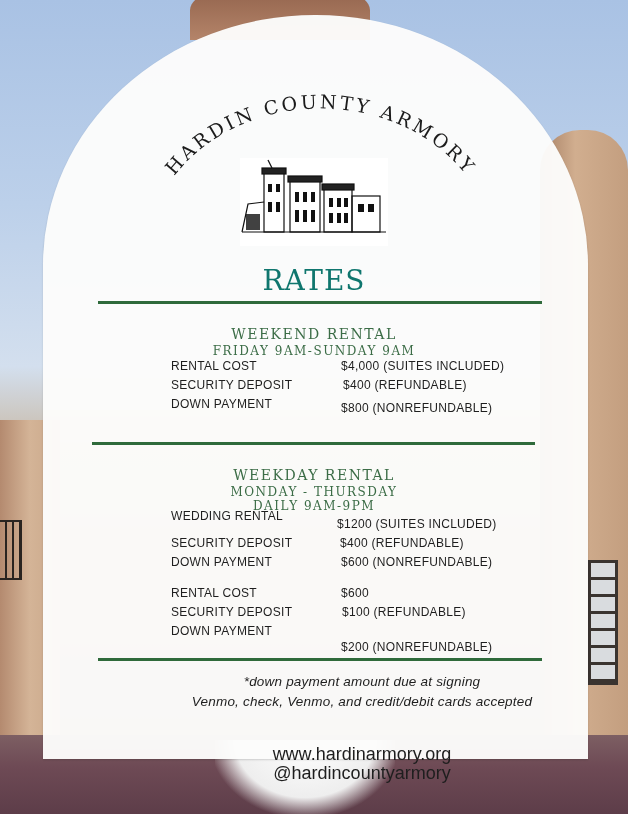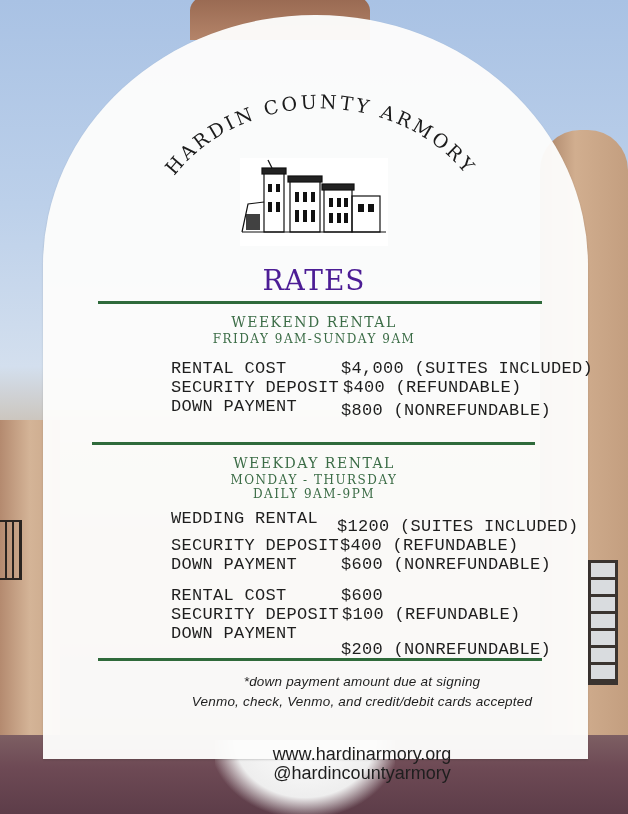--- a/index.html
+++ b/index.html
@@ -52,31 +52,31 @@
   }
   .arc-title { position: absolute; left: 43px; top: 15px; width: 545px; height: 260px; }
   .arc-title text {
     font-family: "DejaVu Serif", serif; font-size: 19px; fill: #1b1b1b; letter-spacing: 3px;
   }
   .logo {
     position: absolute; left: 240px; top: 158px; width: 148px; height: 88px;
   }
   .rates-title {
     position: absolute; left: 0; width: 628px; top: 264px; text-align: center;
-    font-family: "DejaVu Serif", serif; font-size: 28px; color: #4c1d95; letter-spacing: 1px;
+    font-family: "DejaVu Serif", serif; font-size: 28px; color: #0f766e; letter-spacing: 1px;
   }
   .rule { position: absolute; height: 3px; background: #2f6a3b; }
   .section-head {
     position: absolute; left: 0; width: 628px; text-align: center;
-    font-family: "DejaVu Serif", serif; color: #3b6c46; letter-spacing: 1.5px;
+    font-family: "DejaVu Serif", serif; color: #3b6c46; letter-spacing: 1.5px; margin-top: 12px;
   }
   .section-head.big { font-size: 14px; }
   .section-head.small { font-size: 12px; letter-spacing: 1.5px; }
   .row {
-    position: absolute; font-family: Liberation Mono, monospace; font-size: 17px;
+    position: absolute; font-family: Liberation Sans, sans-serif; font-size: 12px;
     color: #1e1e1e; letter-spacing: 0.3px; white-space: nowrap;
   }
   .footer-text {
     position: absolute; left: 0; width: 628px; text-align: center;
     font-family: Liberation Sans, sans-serif; color: #1e1e1e; white-space: nowrap; padding-left: 48px;
   }
   .footer-text.italic { font-style: italic; font-size: 13.5px; letter-spacing: 0.2px; }
   .footer-text.plain { font-size: 18px; margin-top: 24px; }
 </style>
 </head>

